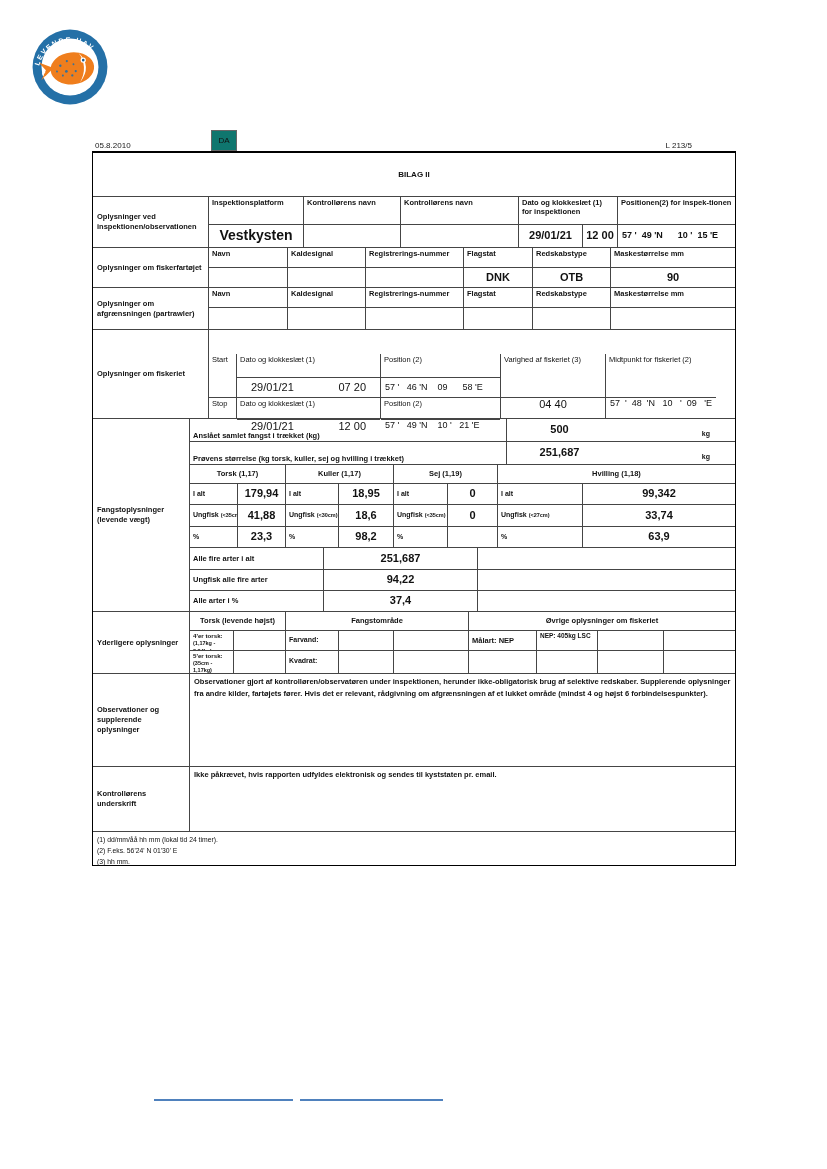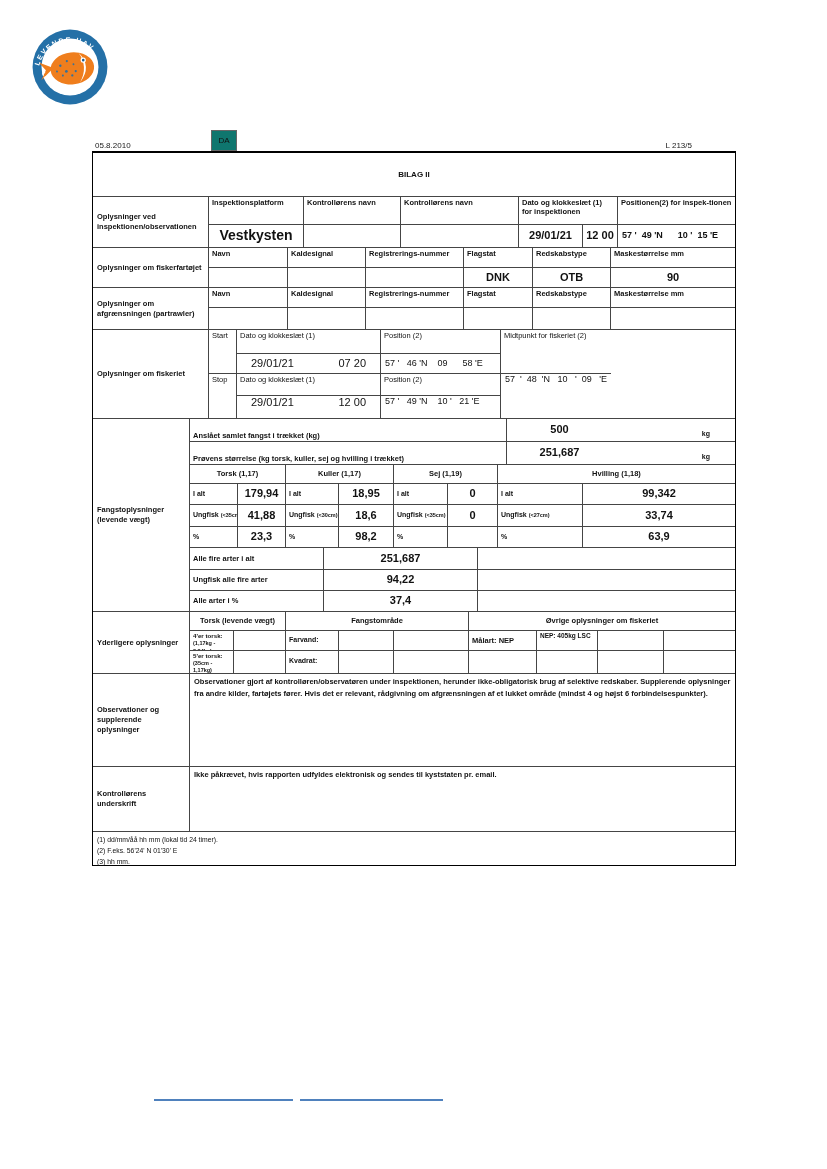--- a/index.html
+++ b/index.html
@@ -31,21 +31,21 @@
   .fill { flex:1 1 auto; }
   .ctr { text-align:center; }
   .val { font-size:11px; display:flex; align-items:center; justify-content:center; padding:0 2px; }
   .big { font-size:14px; }
   .pos { white-space:pre; font-size:9px; display:flex; align-items:center; padding:0 4px; }
   .sm  { font-size:7px; }
   .tiny{ font-size:5.5px; }
 
   
   .cols { flex:1 1 auto; display:flex; }
-  .col { flex:0 0 auto; display:flex; flex-direction:column; border-right:1px solid #454545; min-width:0; }
+  .col { flex:0 0 auto; display:flex; flex-direction:column; border-right:1px solid #454545; min-width:0;margin-top:24px; }
   .cols > .col:last-child { border-right:none; }
   .col > .cell { border-right:none; border-bottom:1px solid #454545; }
   .col > .cell:last-child { border-bottom:none; }
 
   .dtrow { display:flex; align-items:center; justify-content:space-between; padding:0 12px; }
 
   .centerline { display:flex; align-items:center; justify-content:center; }
   .title-block { flex-direction:column; justify-content:space-around; padding:4px 0; }
   .para { font-size:7.5px; line-height:1.55; padding:2px 4px; }
   .fnote { font-size:6.8px; line-height:1.62; }
@@ -188,20 +188,24 @@
             <span class="val">29/01/21</span>
             <span class="val">12 00</span>
           </div>
         </div>
         <div class="col" style="width:120px;">
           <div class="cell" style="height:24px;">Position (2)</div>
           <div class="cell pos" style="height:20px;">57 '   46 'N    09      58 'E</div>
           <div class="cell" style="height:22px;">Position (2)</div>
           <div class="cell pos grow">57 '   49 'N    10 '   21 'E</div>
         </div>
+        <div class="col" style="width:105px;">
+          <div class="cell" style="height:44px;">Varighed af fiskeriet (3)</div>
+          <div class="cell val grow">04 40</div>
+        </div>
         <div class="col fill">
           <div class="cell" style="height:44px;">Midtpunkt for fiskeriet (2)</div>
           <div class="cell pos grow" style="justify-content:center;">57  '  48  'N   10   '  09   'E</div>
         </div>
       </div>
     </div>
 
     <div class="sec" style="height:193px;">
       <div class="seclabel w-lab2">Fangstoplysninger (levende vægt)</div>
       <div class="secbody">
@@ -270,21 +274,21 @@
           <div class="cell val" style="width:154px;">37,4</div>
           <div class="cell fill"></div>
         </div>
       </div>
     </div>
 
     <div class="sec" style="height:62px;">
       <div class="seclabel w-lab2">Yderligere oplysninger</div>
       <div class="secbody">
         <div class="row" style="height:21px;">
-          <div class="cell ctr centerline" style="width:96px;">Torsk (levende vægt)</div>
+          <div class="cell ctr centerline" style="width:96px;">Torsk (levende højst)</div>
           <div class="cell ctr centerline" style="width:183px;">Fangstområde</div>
           <div class="cell ctr centerline fill">Øvrige oplysninger om fiskeriet</div>
         </div>
         <div class="row" style="height:21px;">
           <div class="cell" style="width:44px;font-size:6.2px;line-height:1.3;">
             <div>4'er torsk:</div>
             <div class="tiny">(1,17kg - 2,34kg)</div>
           </div>
           <div class="cell" style="width:52px;"></div>
           <div class="cell sm centerline" style="width:53px;justify-content:flex-start;">Farvand:</div>

